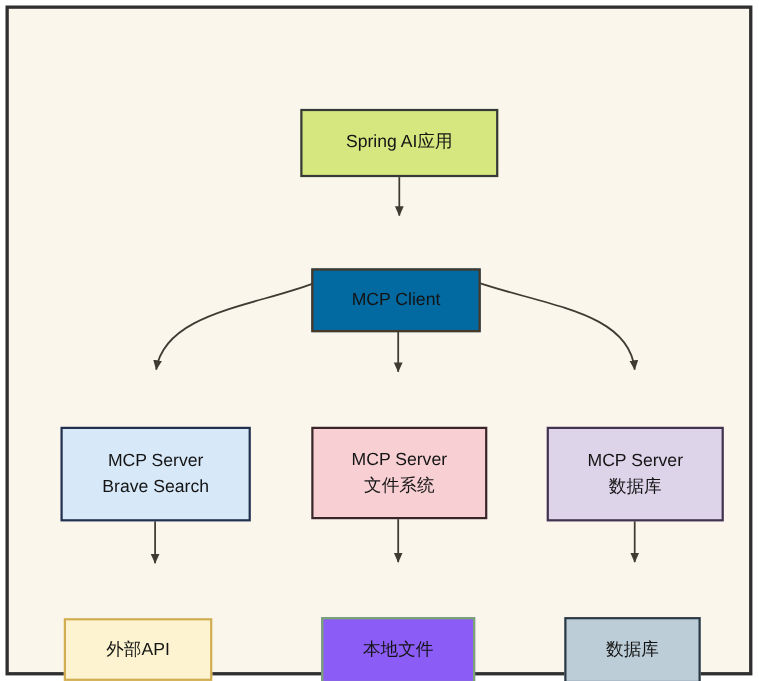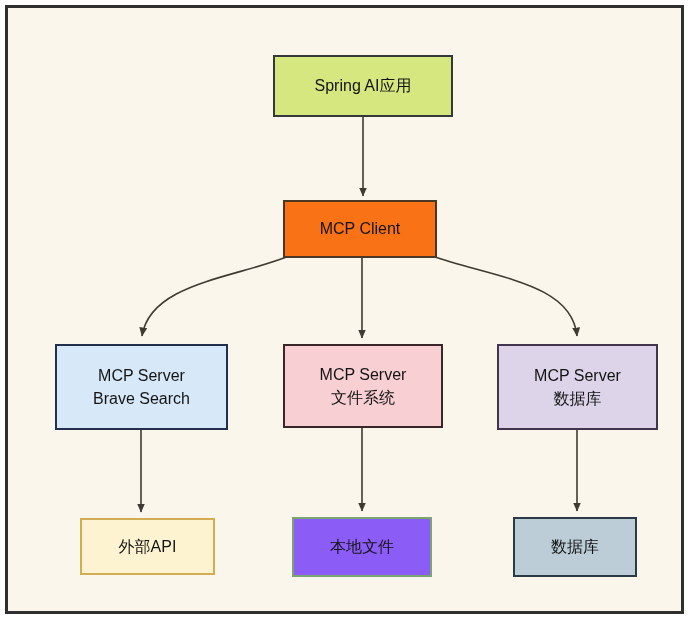--- a/index.html
+++ b/index.html
@@ -40,29 +40,30 @@
     position: absolute;
     box-sizing: border-box;
     border: 2px solid #333;
     display: flex;
     align-items: center;
     justify-content: center;
     text-align: center;
     font-size: 16px;
     color: #141414;
     line-height: 1.45;
+    margin-top: 44px;
   }
   .node .lbl { white-space: pre-line; }
   
   .n-spring { left: 273px; top: 55px;  width: 180px; height: 62px; }
   .n-client { left: 283px; top: 200px; width: 154px; height: 58px; }
   .n-brave  { left: 55px;  top: 344px; width: 173px; height: 86px; }
   .n-fs     { left: 283px; top: 344px; width: 160px; height: 84px; }
   .n-sdb    { left: 497px; top: 344px; width: 161px; height: 86px; }
-  .n-api    { left: 80px;  top: 518px; width: 135px; height: 57px; }
+  .n-api    { left: 58px;  top: 518px; width: 135px; height: 57px; }
   .n-local  { left: 292px; top: 517px; width: 140px; height: 60px; }
   .n-db     { left: 513px; top: 517px; width: 124px; height: 60px; }
 </style>
 </head>
 <body>
 
 <div class="canvas">
   <div class="frame"></div>
 
 
@@ -78,21 +79,21 @@
     <path class="edge" d="M432,256 C495,278 572,283 577,336" marker-end="url(#ah)"></path>
     <path class="edge" d="M141,430 L141,512" marker-end="url(#ah)"></path>
     <path class="edge" d="M362,428 L362,511" marker-end="url(#ah)"></path>
     <path class="edge" d="M577,430 L577,511" marker-end="url(#ah)"></path>
   </svg>
 
   <div class="node n-spring" style="background: rgb(213, 231, 126); border-color: rgb(54, 57, 58);">
     <span class="lbl">Spring AI应用</span>
   </div>
 
-  <div class="node n-client" style="background: #f97316; border-color: rgb(74, 56, 38);">
+  <div class="node n-client" style="background: #0369a1; border-color: rgb(74, 56, 38);">
     <span class="lbl">MCP Client</span>
   </div>
 
   <div class="node n-brave" style="background: rgb(215, 232, 249); border-color: rgb(35, 48, 77);">
     <span class="lbl">MCP Server
 Brave Search</span>
   </div>
 
   <div class="node n-fs" style="background: rgb(248, 208, 212); border-color: rgb(56, 38, 40);">
     <span class="lbl">MCP Server

